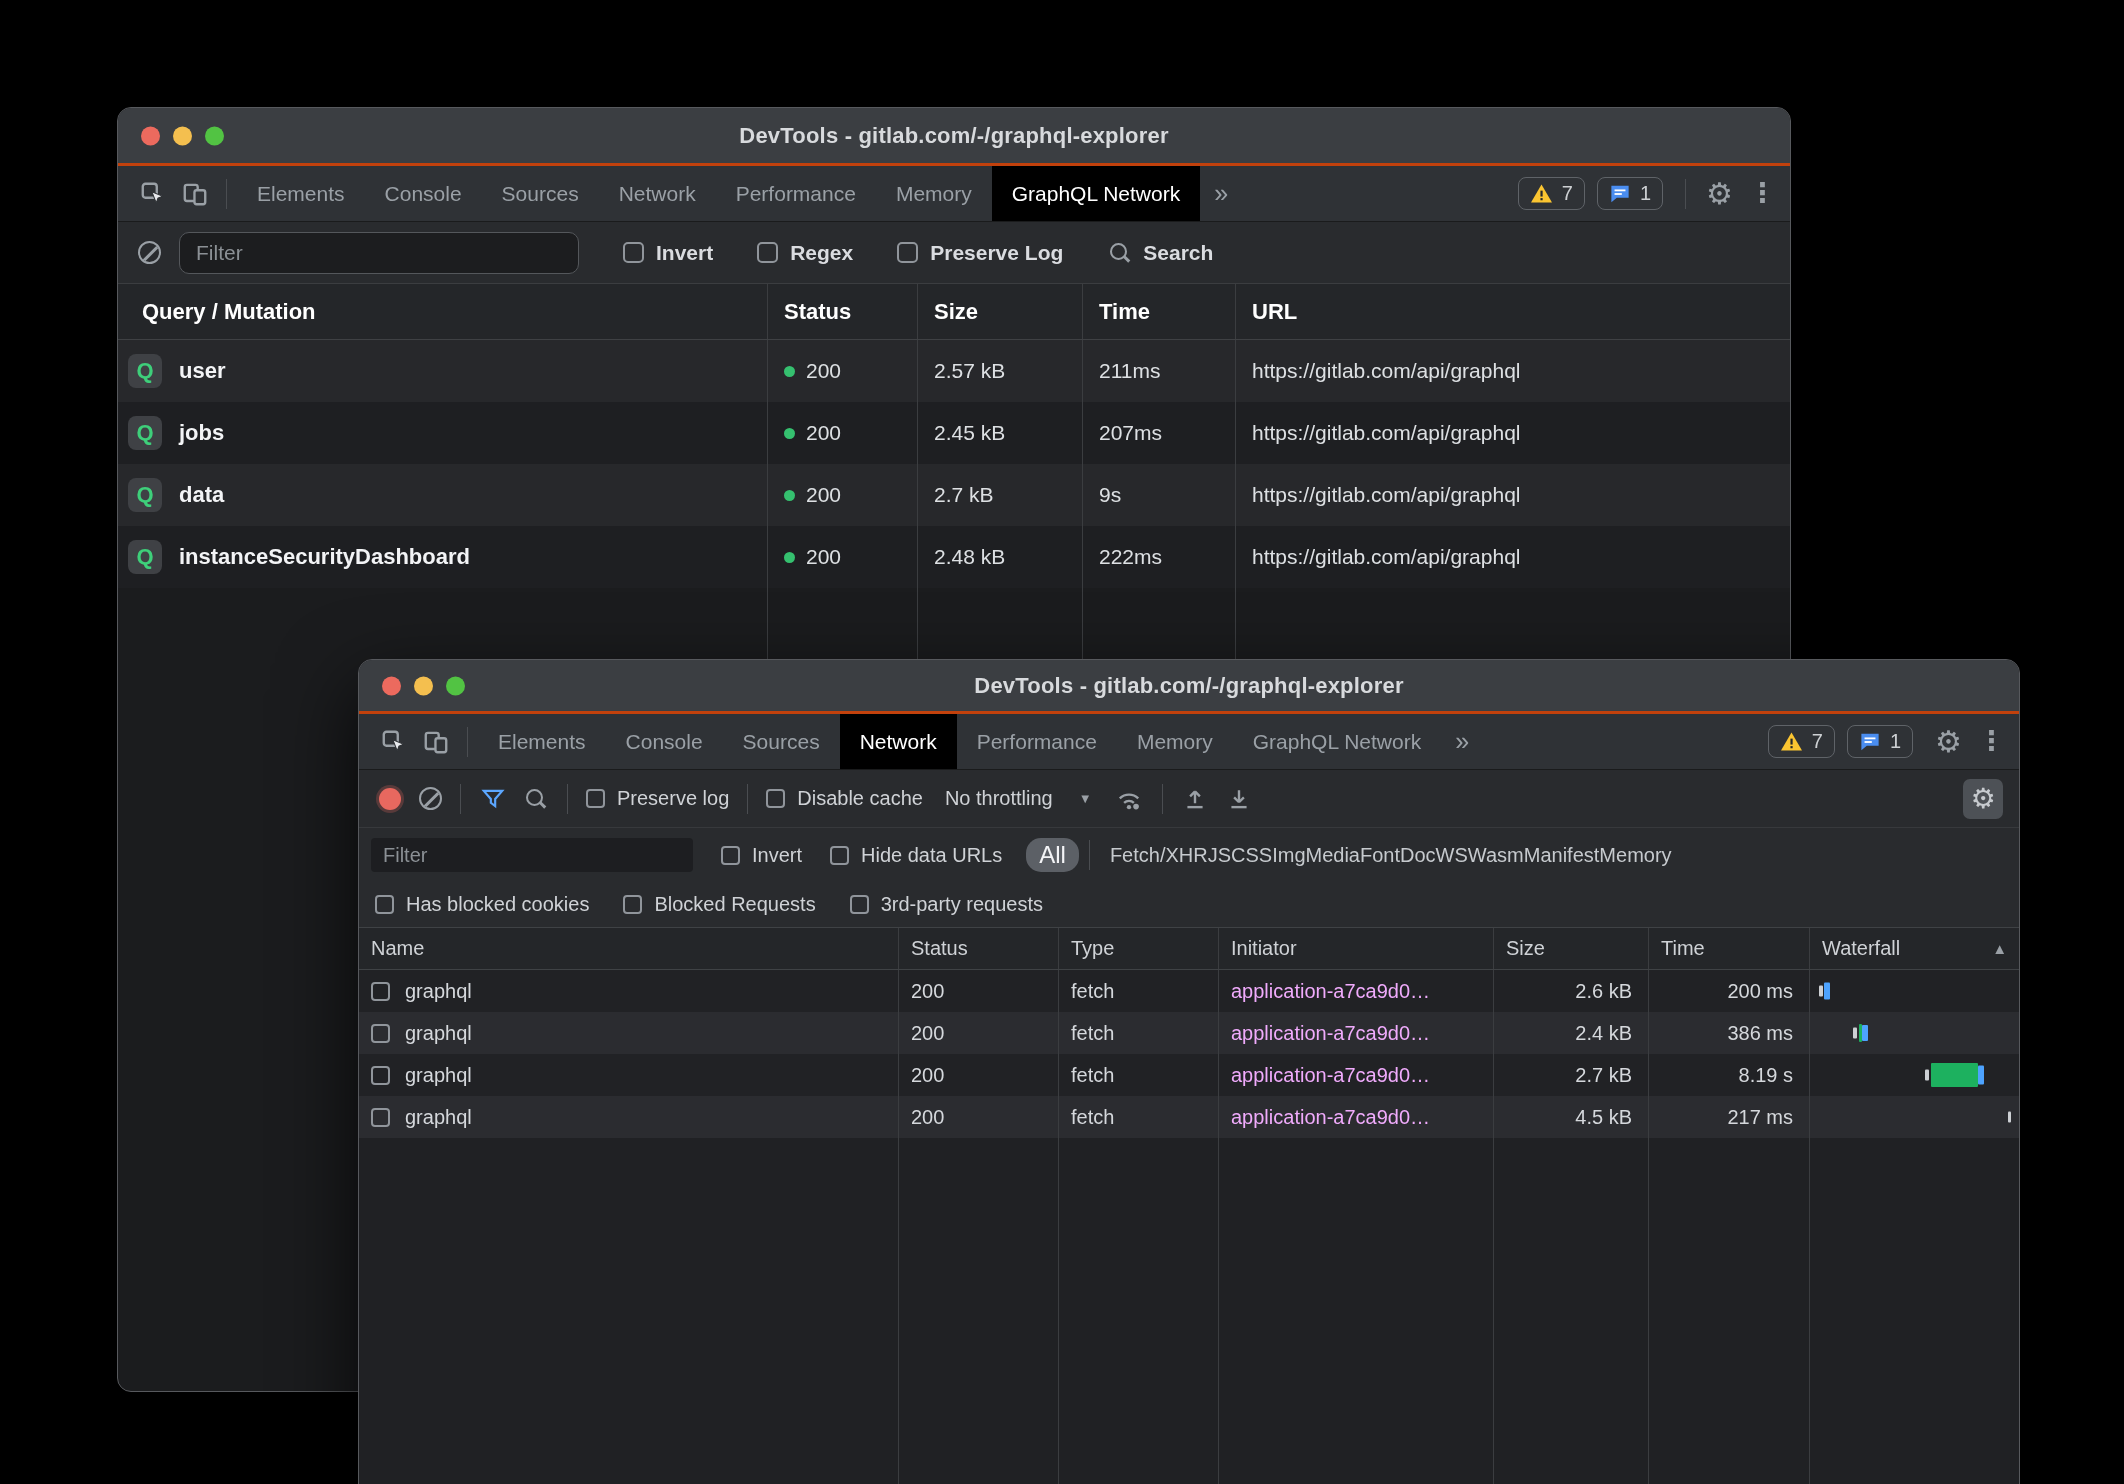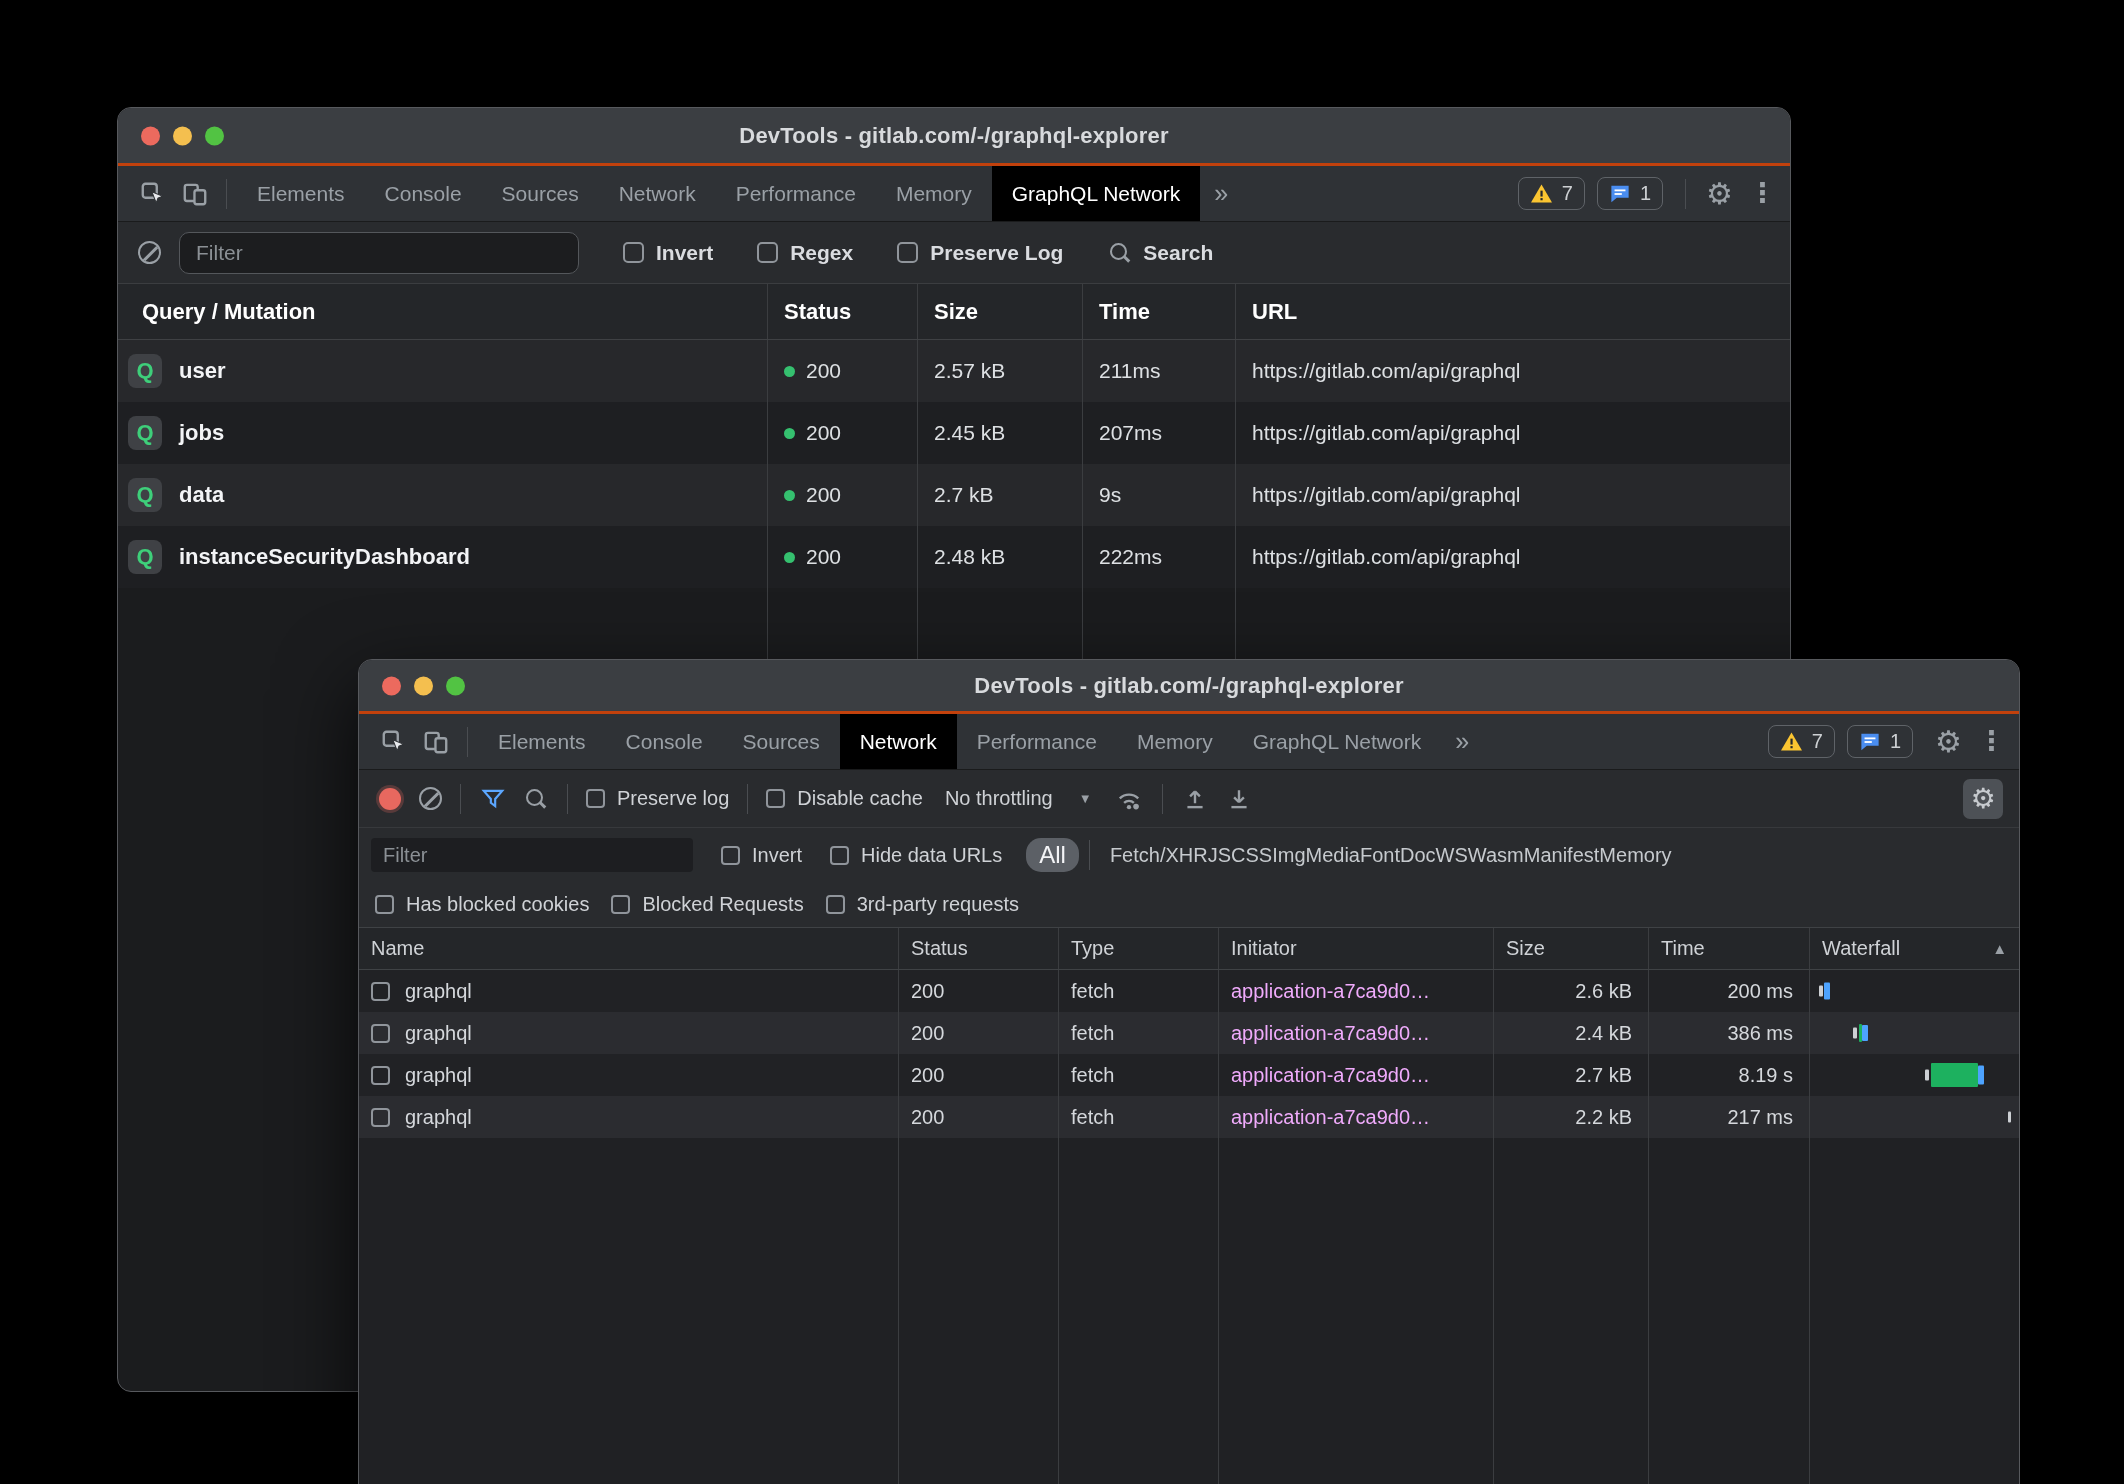--- a/index.html
+++ b/index.html
@@ -85,21 +85,21 @@
   .gearbtn-active{width:40px;height:40px;border-radius:7px;background:#4d5156;display:flex;align-items:center;justify-content:center;margin-left:auto;}
   .gearbtn-active .gear-glyph{color:#c6cace;margin:0;font-size:28px;}
 
   .nfilterrow{height:54px;flex:0 0 auto;background:#292b2e;display:flex;align-items:center;padding:0 12px;}
   .nfilter{width:322px;height:34px;background:#1d1e21;border:none;border-radius:4px;color:#e8eaed;font-size:20px;
     padding:0 12px;outline:none;font-family:inherit;}
   .nfilter::placeholder{color:#8b9095;}
   .nfilterrow .chk{font-size:20px;color:#cfd2d6;margin-left:28px;}
   .pill{background:#5c6066;color:#f3f4f6;border-radius:15px;padding:3px 13px;font-size:24px;margin-left:24px;}
   .typelist{display:flex;align-items:center;margin-left:10px;font-size:20px;color:#c6cace;white-space:nowrap;}
-  .nchkrow{height:46px;flex:0 0 auto;background:#292b2e;display:flex;align-items:center;gap:22px;padding:0 16px;
+  .nchkrow{height:46px;flex:0 0 auto;background:#292b2e;display:flex;align-items:center;gap:34px;padding:0 16px;
     border-bottom:1px solid #3f4245;font-size:20px;color:#cfd2d6;}
 
   .fgrid{display:grid;grid-template-columns:540px 160px 160px 275px 155px 161px 1fr;}
   .fhead{height:42px;flex:0 0 auto;background:#242629;border-bottom:1px solid #3f4245;}
   .fhcell{display:flex;align-items:center;font-size:20px;color:#cfd2d6;padding:0 12px;border-right:1px solid #3b3d40;position:relative;}
   .fhcell:last-child{border-right:none;}
   .sort-arrow{position:absolute;right:12px;font-size:15px;color:#9aa0a6;}
   .frow{height:42px;flex:0 0 auto;}
   .frow.odd{background:#212225;}
   .frow.even{background:#2b2c30;}
@@ -476,21 +476,21 @@
   <div class="fgrid frow even">
     <div class="fcell name">
       <span class="box"></span>
       <span>graphql</span>
     </div>
     <div class="fcell">200</div>
     <div class="fcell">fetch</div>
     <div class="fcell">
         <span class="initiator">application-a7ca9d0…</span>
       </div>
-    <div class="fcell num">2.2 kB</div>
+    <div class="fcell num">4.5 kB</div>
     <div class="fcell num">217 ms</div>
     <div class="fcell wf">
         <div class="wf-bar" style="left: 198px; width: 3px; height: 11px; background: rgb(205, 208, 212);"></div>
       </div>
   </div>
 
   <div class="fgrid fempty">
     <div class="fcell"></div>
       <div class="fcell"></div>
       <div class="fcell"></div>

